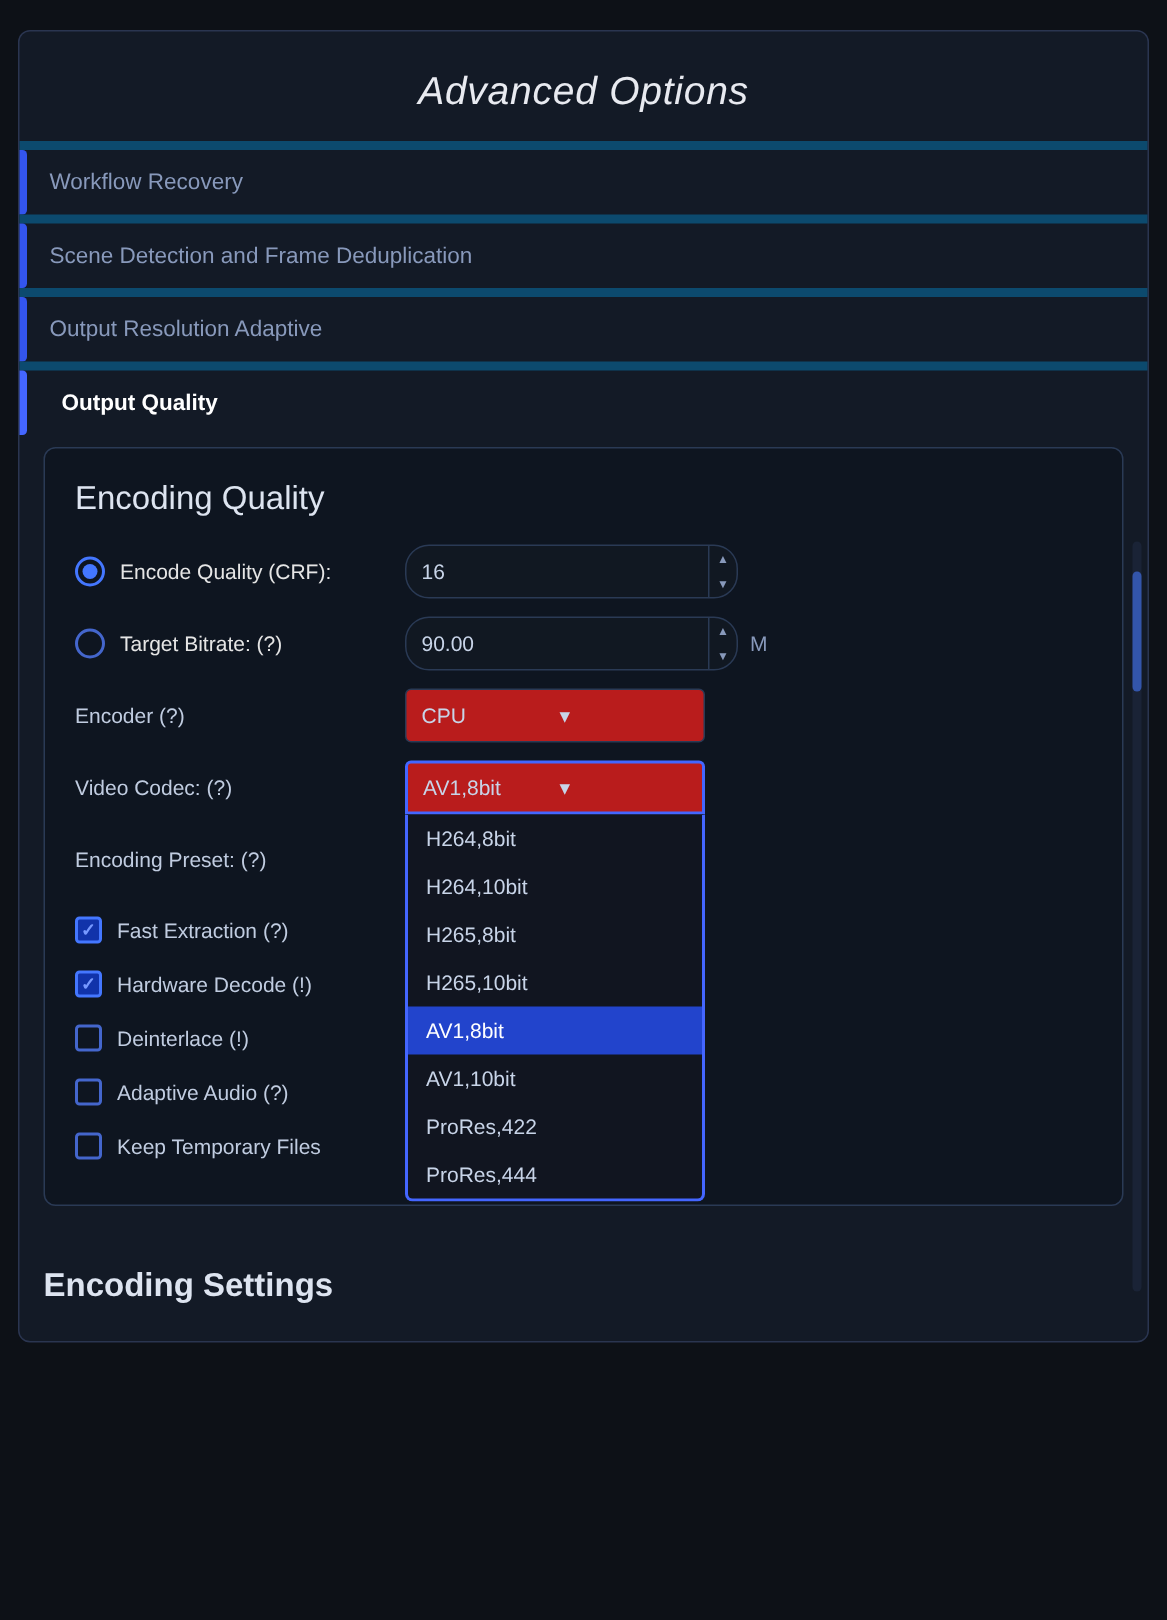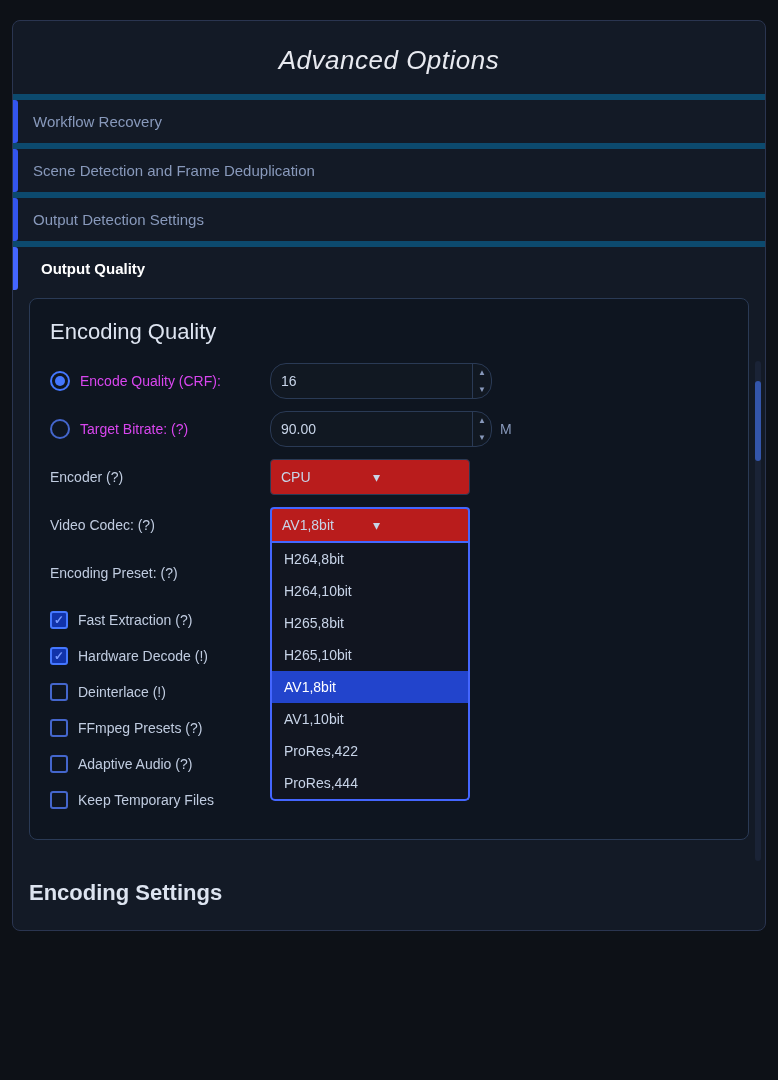--- a/index.html
+++ b/index.html
@@ -58,21 +58,21 @@
       align-items: center;
       margin-bottom: 12px;
       position: relative;
     }
     .radio-label {
       display: flex;
       align-items: center;
       gap: 10px;
       min-width: 220px;
       font-size: 14px;
-      color: #d946ef;
+      color: #e5e5e5;
     }
     .radio-outer {
       width: 20px;
       height: 20px;
       border-radius: 50%;
       border: 2px solid #4466cc;
       background: #0e1520;
       display: flex;
       align-items: center;
       justify-content: center;
@@ -268,21 +268,21 @@
       <span>Workflow Recovery</span>
     </div>
 
     <div class="section-row" style="position:relative;">
       <div class="left-accent-bar" style="height:100%; top:0;"></div>
       <span>Scene Detection and Frame Deduplication</span>
     </div>
 
     <div class="section-row" style="position:relative;">
       <div class="left-accent-bar" style="height:100%; top:0;"></div>
-      <span>Output Detection Settings</span>
+      <span>Output Resolution Adaptive</span>
     </div>
 
     <div class="section-row active" style="position:relative; padding-left: 28px;">
       <div class="left-accent-bar" style="height:100%; top:0; background:#4466ff;"></div>
       <span>Output Quality</span>
     </div>
   </div>
 
   <div class="encoding-quality-box">
     <div class="eq-title">Encoding Quality</div>
@@ -369,36 +369,30 @@
       <span>Hardware Decode (!)</span>
     </div>
 
     <div class="checkbox-row">
       <div class="checkbox-box">
         <span class="checkmark"></span>
       </div>
       <span>Deinterlace (!)</span>
     </div>
 
+
     <div class="checkbox-row">
       <div class="checkbox-box">
         <span class="checkmark"></span>
       </div>
-      <span>FFmpeg Presets (?)</span>
+      <span>Adaptive Audio (?)</span>
     </div>
 
     <div class="checkbox-row">
       <div class="checkbox-box">
         <span class="checkmark"></span>
       </div>
-      <span>Adaptive Audio (?)</span>
-    </div>
-
-    <div class="checkbox-row">
-      <div class="checkbox-box">
-        <span class="checkmark"></span>
-      </div>
       <span>Keep Temporary Files</span>
     </div>
   </div>
 
   <div class="encoding-settings-title">Encoding Settings</div>
 </div>
 
 </body></html>

